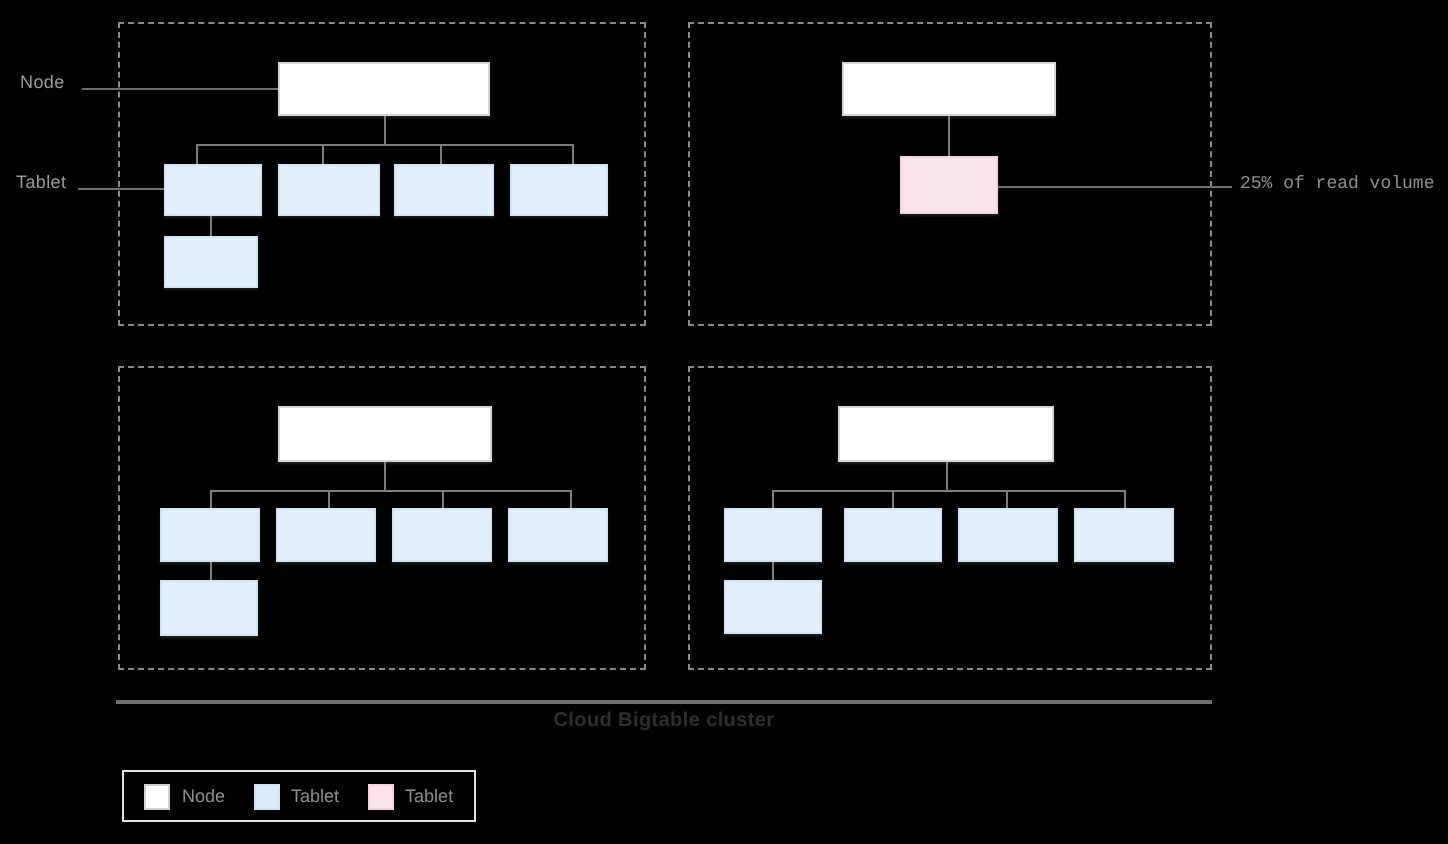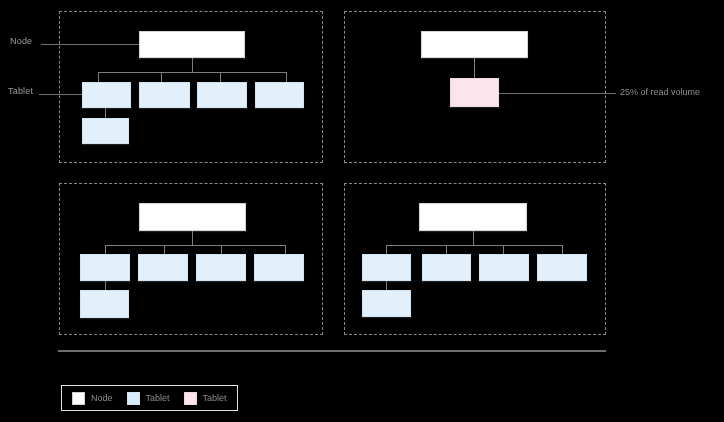--- a/index.html
+++ b/index.html
@@ -64,20 +64,21 @@
     height: 1px;
     background: #6e6e6e;
   }
 
   
   .callout-label {
     position: absolute;
     color: #8f8f8f;
     font-size: 9px;
     white-space: nowrap;
+    font-family: Liberation Mono, monospace;
   }
 
   
   .cluster-rule {
     position: absolute;
     left: 58px;
     top: 350px;
     width: 548px;
     height: 2px;
     background: #6e6e6e;
@@ -199,20 +200,21 @@
 
   <div class="box box-tablet" style="left:362px; top:254px; width:49px; height:27px;"></div>
   <div class="box box-tablet" style="left:422px; top:254px; width:49px; height:27px;"></div>
   <div class="box box-tablet" style="left:479px; top:254px; width:50px; height:27px;"></div>
   <div class="box box-tablet" style="left:537px; top:254px; width:50px; height:27px;"></div>
 
   <div class="line line-v" style="left:386px; top:281px; height:9px;"></div>
   <div class="box box-tablet" style="left:362px; top:290px; width:49px; height:27px;"></div>
 
   <div class="cluster-rule"></div>
+  <div class="cluster-caption">Cloud Bigtable cluster</div>
 
   <div class="legend">
     <div class="legend-item">
       <span class="legend-swatch" style="background:#ffffff; border-color:#cfcfcf;"></span>
       <span class="legend-text">Node</span>
     </div>
     <div class="legend-item">
       <span class="legend-swatch" style="background:#d9ecfa; border-color:#cfe3f2;"></span>
       <span class="legend-text">Tablet</span>
     </div>

